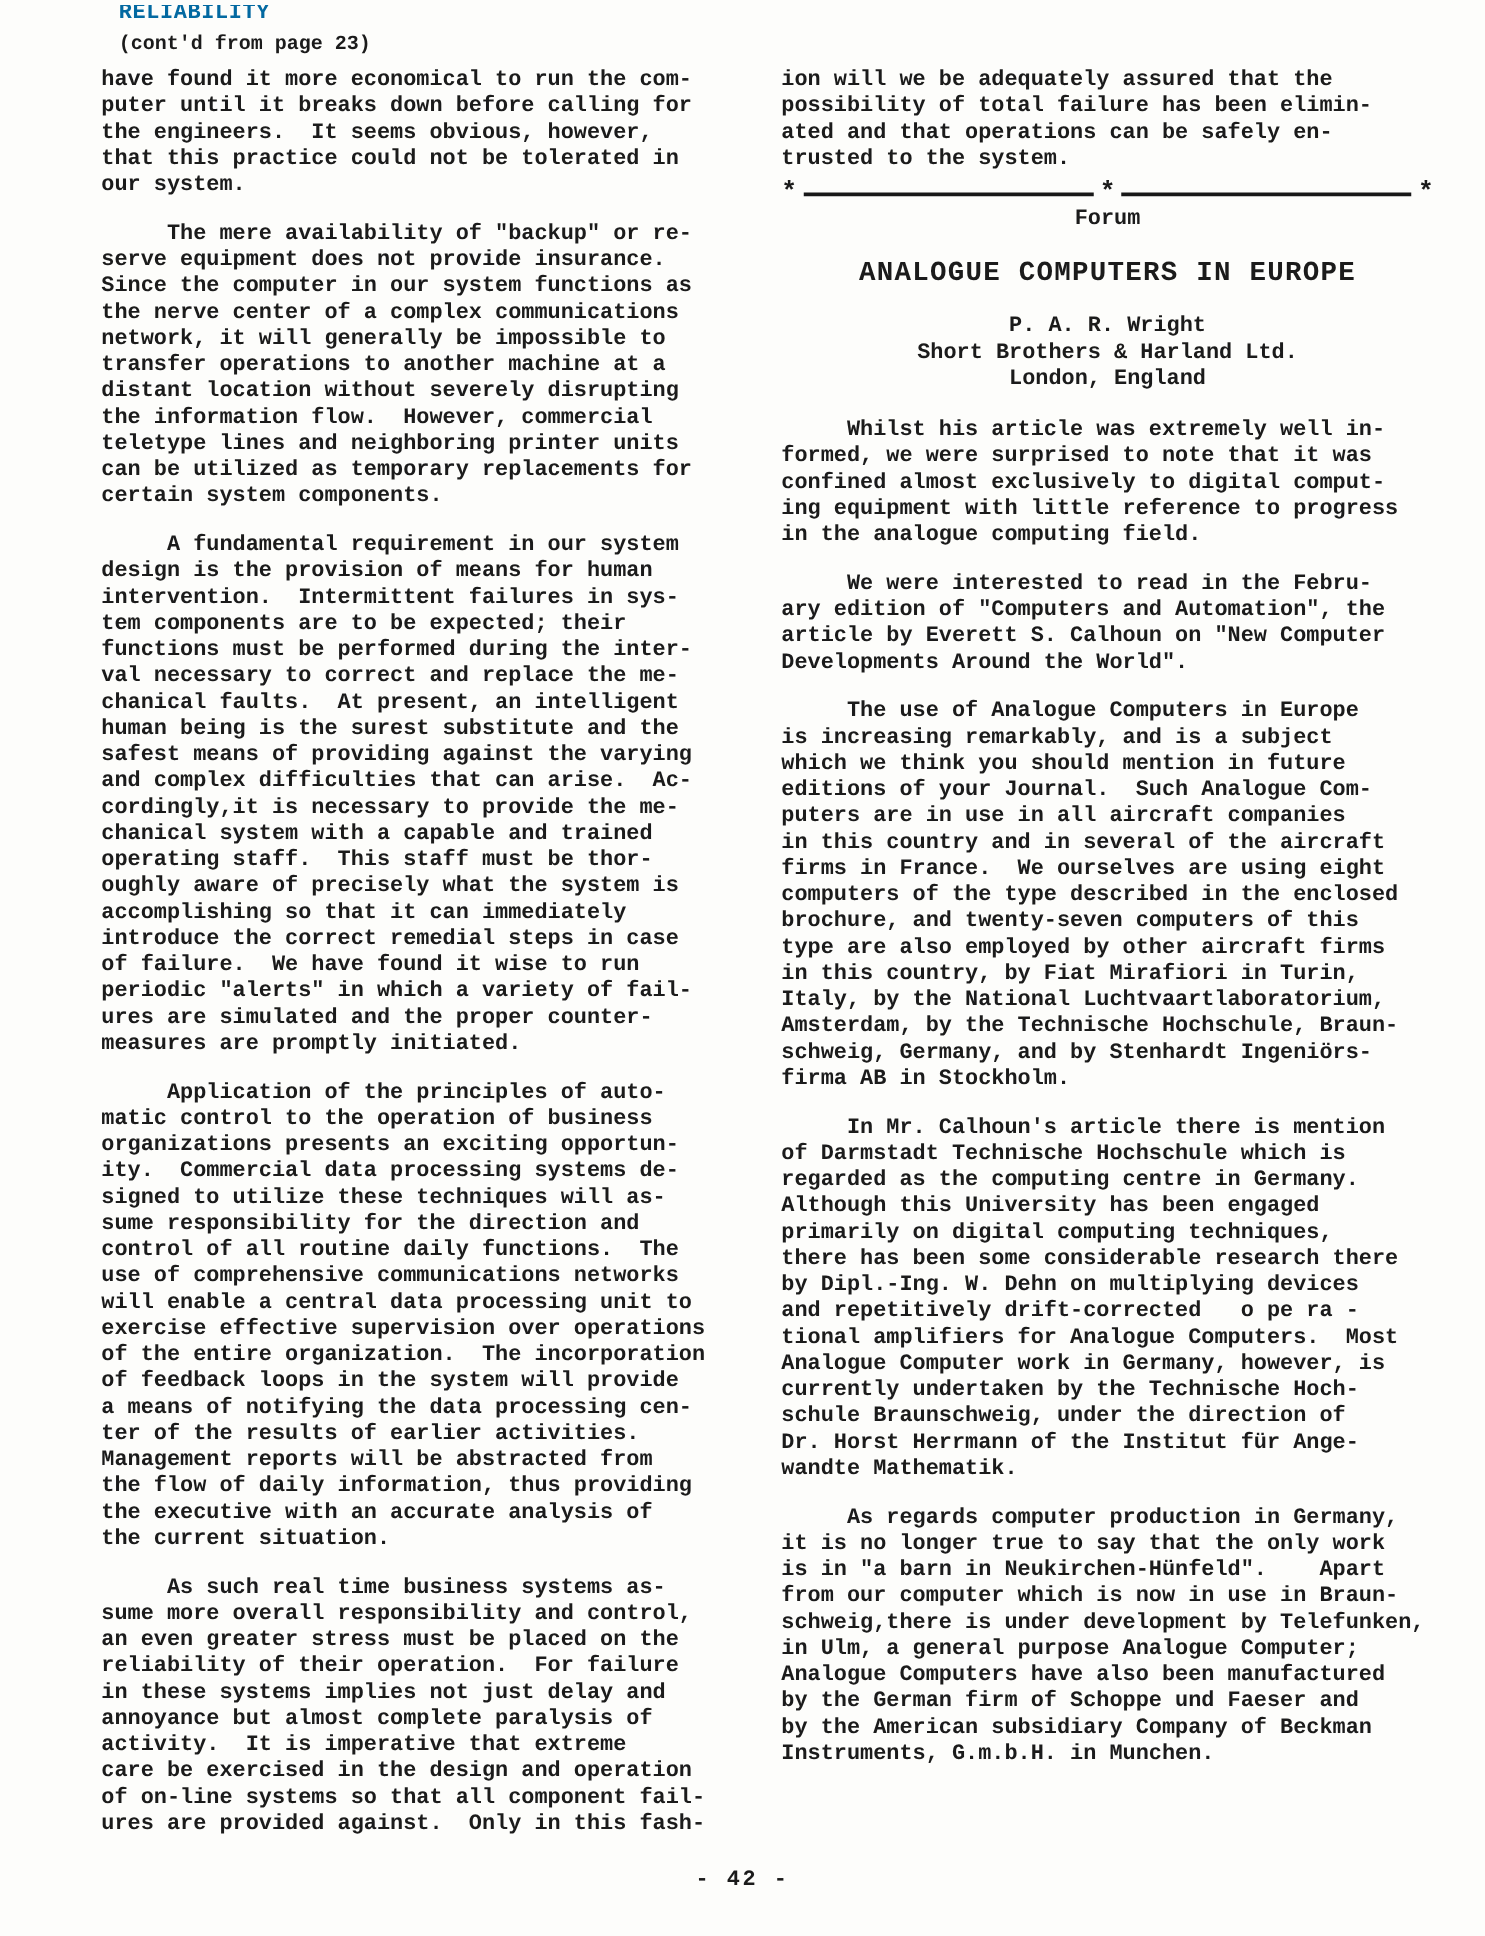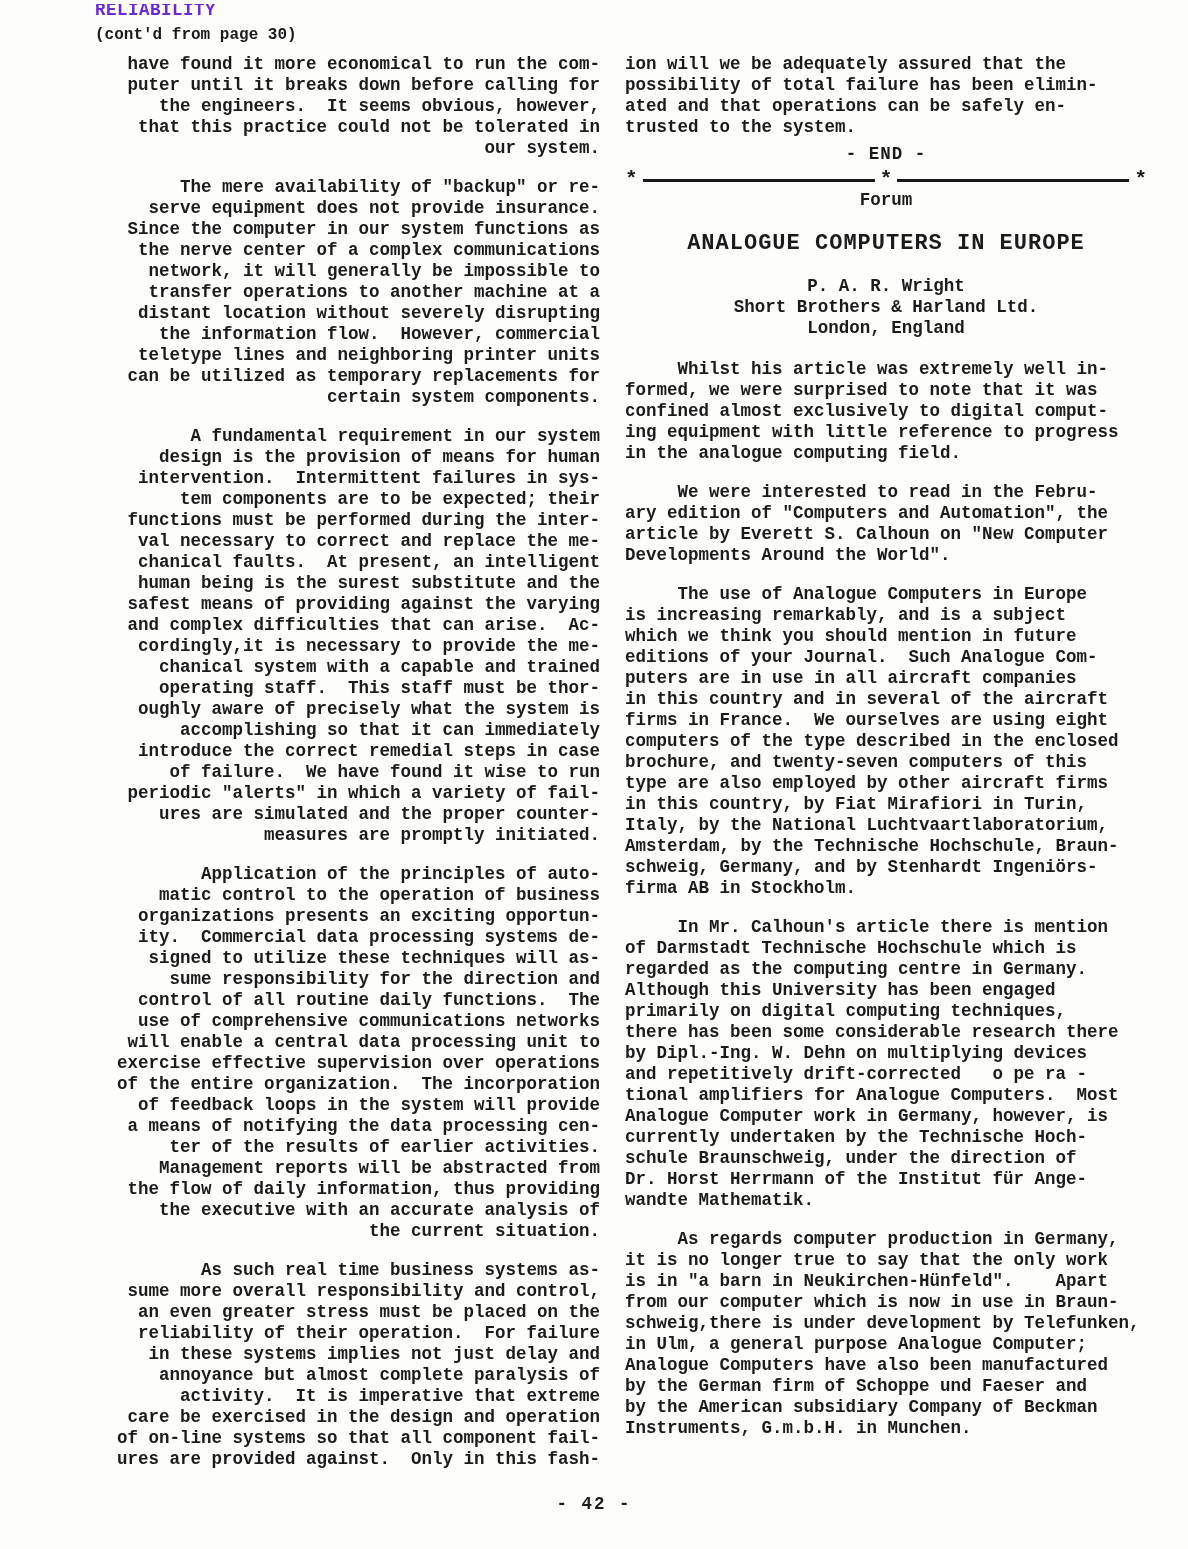--- a/index.html
+++ b/index.html
@@ -25,32 +25,32 @@
     left: 95px;
     top: 4px;
   }
   .title-clip {
     height: 17px;
     overflow: hidden;
   }
   .title-clip .clip-inner {
     display: block;
     margin-top: -4px;
-    color: #6d28d9;
+    color: #0369a1;
     letter-spacing: 0.5px;
   }
   .cont-note {
     font-size: 16px;
     margin-top: 4px;
   }
   .col {
     position: absolute;
     top: 54px;
   }
-  .col-left  { left: 95px;  width: 505px; text-align: right; }
+  .col-left  { left: 81px;  width: 505px; }
   .col-right { left: 625px; width: 522px; }
   .para {
     margin: 0 0 18px 0;
     white-space: pre;
   }
   .end-marker {
     text-align: center;
     margin: 2px 0 4px 0;
     letter-spacing: 1px;
   }
@@ -96,21 +96,21 @@
 </style>
 </head>
 <body>
 
 <div class="page">
 
   <div class="page-header">
     <div class="title-clip">
       <span class="clip-inner">RELIABILITY</span>
     </div>
-    <div class="cont-note">(cont'd from page 30)</div>
+    <div class="cont-note">(cont'd from page 23)</div>
   </div>
 
   <div class="col col-left">
     <p class="para">have found it more economical to run the com-
 puter until it breaks down before calling for
 the engineers.  It seems obvious, however,
 that this practice could not be tolerated in
 our system.</p>
     <p class="para">     The mere availability of "backup" or re-
 serve equipment does not provide insurance.
@@ -172,21 +172,20 @@
 of on-line systems so that all component fail-
 ures are provided against.  Only in this fash-</p>
   </div>
 
   <div class="col col-right">
     <p class="para" style="margin-bottom:6px;">ion will we be adequately assured that the
 possibility of total failure has been elimin-
 ated and that operations can be safely en-
 trusted to the system.</p>
 
-    <div class="end-marker">- END -</div>
 
     <div class="divider">
       <span class="star">*</span>
       <span class="rule"></span>
       <span class="star">*</span>
       <span class="rule"></span>
       <span class="star">*</span>
     </div>
 
     <div class="forum-label">Forum</div>

